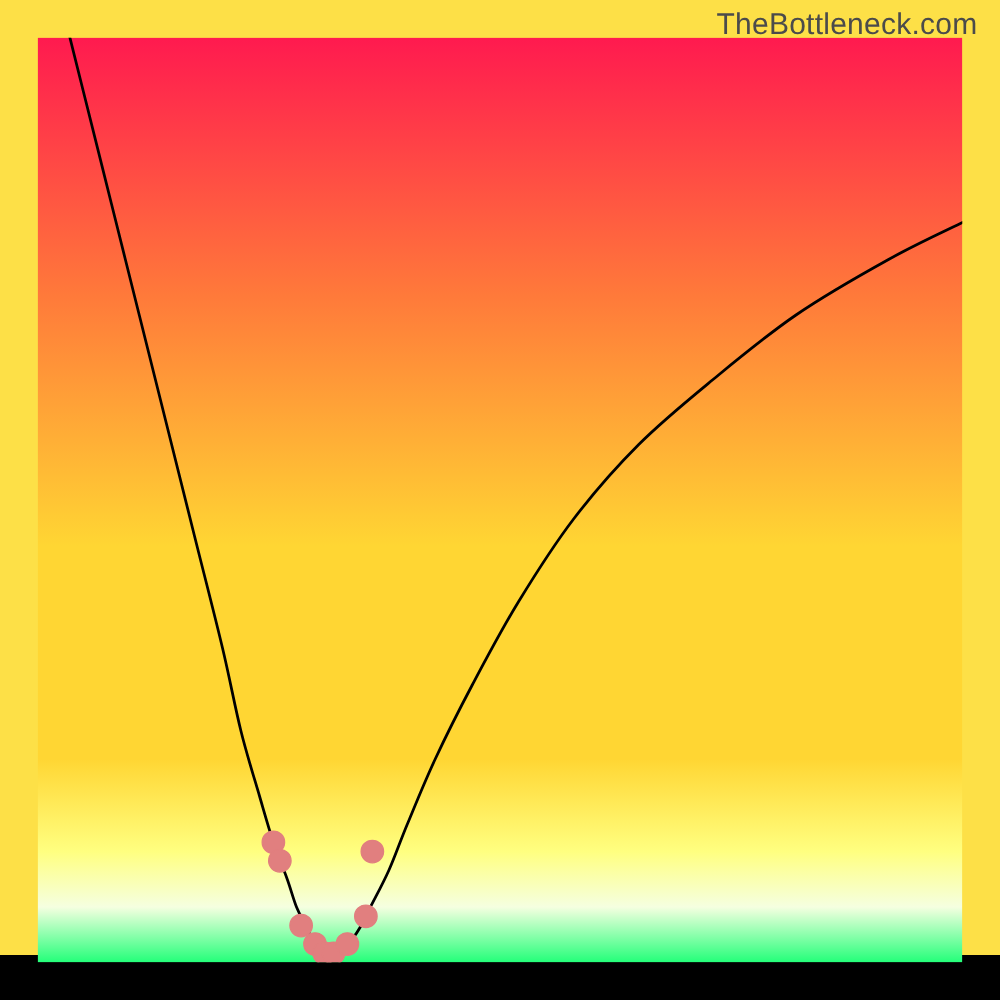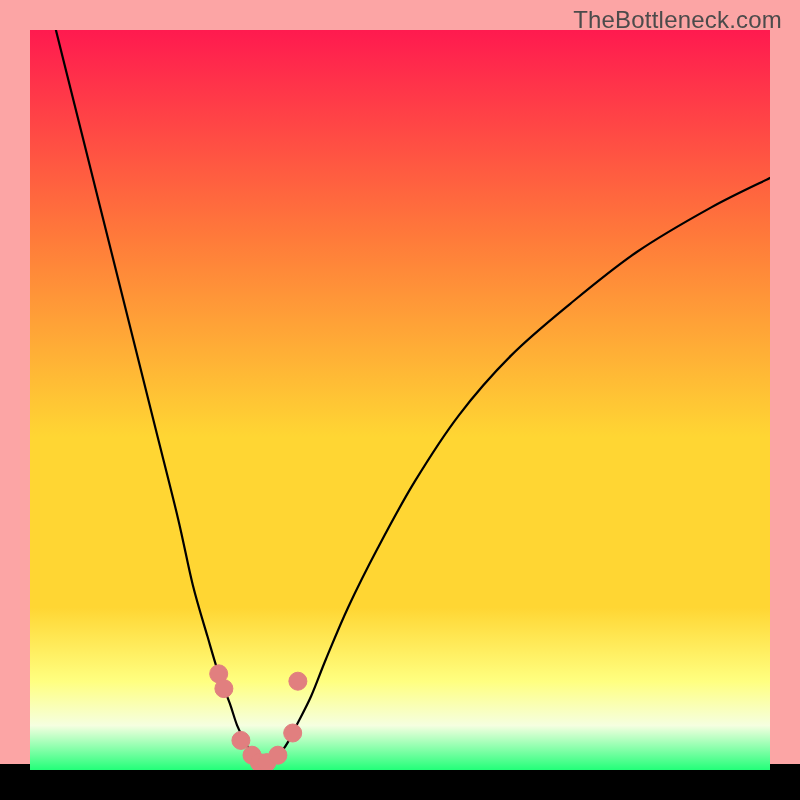--- a/index.html
+++ b/index.html
@@ -8,21 +8,21 @@
     width: 800px;
     height: 800px;
     overflow: hidden;
     background: #000;
     font-family: Arial, Helvetica, sans-serif;
   }
   .frame {
     position: relative;
     width: 800px;
     height: 764px;
-    background: #fca5a5;
+    background: #fde047;
   }
   .watermark {
     position: absolute;
     top: 6px;
     right: 18px;
     color: #4b4b4b;
     font-size: 24px;
     font-weight: 500;
     letter-spacing: 0.2px;
     z-index: 20;

